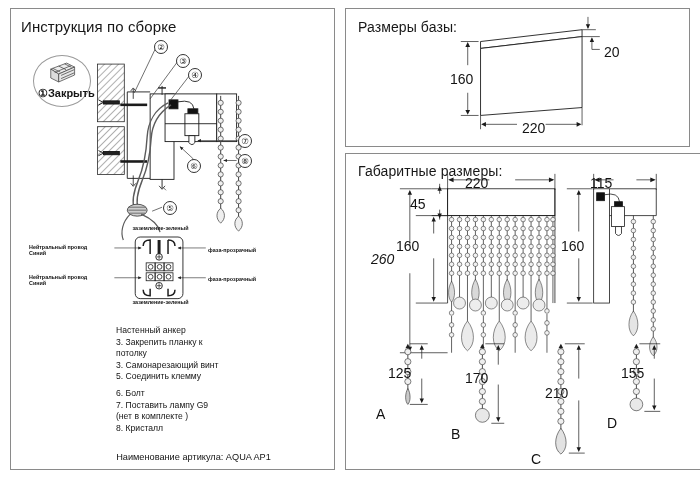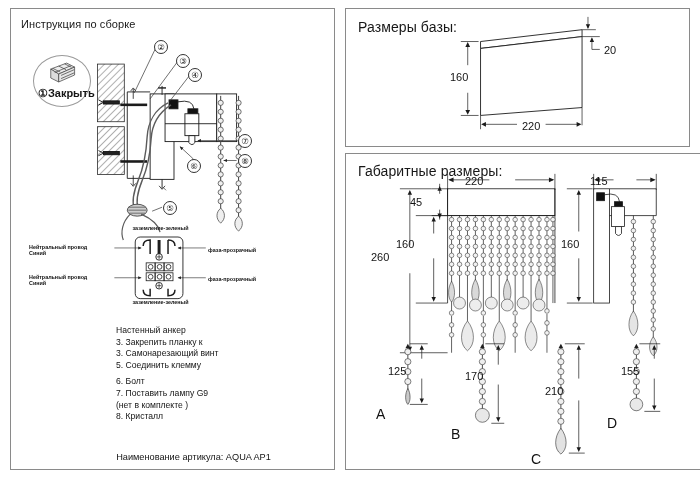--- a/index.html
+++ b/index.html
@@ -25,21 +25,21 @@
     border: 1px solid #8a8a8a;
     background: #ffffff;
     box-sizing: border-box;
   }
   #panel-assembly { left: 10px;  top: 8px;   width: 325px; height: 462px; }
   #panel-base     { left: 345px; top: 8px;   width: 345px; height: 139px; }
   #panel-overall  { left: 345px; top: 153px; width: 393px; height: 317px; }
 
   .panel-title {
     position: absolute;
-    font-size: 11px;
+    font-size: 15px;
     color: #171717;
     white-space: nowrap;
     letter-spacing: 0.1px;
   }
   .panel-title.big {
     font-size: 14px;
   }
   #title-assembly { left: 10px; top: 9px; }
   #title-base     { left: 12px; top: 10px; }
   #title-overall  { left: 12px; top: 9px; }
@@ -109,21 +109,21 @@
     top: 78px;
     font-size: 11px;
     font-weight: bold;
     color: #161616;
     white-space: nowrap;
   }
 
   
   .dim {
     position: absolute;
-    font-size: 11px;
+    font-size: 14px;
     color: #141414;
     white-space: nowrap;
   }
 
   
   #footer-caption {
     position: absolute;
     left: 10px;
     top: 452px;
     width: 367px;
@@ -350,20 +350,21 @@
     <div class="wire-label" style="left:18px; top:265px;">
       <span>Нейтральный провод</span><br>
       <span>Синий</span>
     </div>
     <div class="wire-label" style="left:197px; top:267px;">фаза-прозрачный</div>
     <div class="wire-label center" style="left:107px; top:290px; width:85px;">заземление-зеленый</div>
 
     <div id="instruction-list">
       <div>Настенный анкер</div>
       <div>3. Закрепить планку к</div>
+      <div>потолку</div>
       <div>3. Самонарезающий винт</div>
       <div>5. Соединить клемму</div>
       <div class="gap"></div>
       <div>6. Болт</div>
       <div>7. Поставить лампу G9</div>
       <div>(нет в комплекте )</div>
       <div>8. Кристалл</div>
     </div>
 
   </div>
@@ -781,21 +782,21 @@
         <line x1="286" y1="194" x2="286" y2="206"></line>
         <line x1="286" y1="226" x2="286" y2="255"></line>
         <path d="M283.8,197 L286,192.2 L288.2,197" fill="#1a1a1a" stroke="none"></path>
         <path d="M283.8,253 L286,257.8 L288.2,253" fill="#1a1a1a" stroke="none"></path>
       </g>
     </svg>
 
     <div class="dim" style="left:119px; top:21px;">220</div>
     <div class="dim" style="left:64px; top:42px;">45</div>
     <div class="dim" style="left:50px; top:84px;">160</div>
-    <div class="dim" style="left:25px; top:97px;">260</div>
+    <div class="dim" style="left:25px; top:97px;font-style:italic;">260</div>
 
     <div class="dim" style="left:244px; top:21px;">115</div>
     <div class="dim" style="left:215px; top:84px;">160</div>
 
     <div class="dim" style="left:42px; top:211px;">125</div>
     <div class="strand-letter" style="left:30px; top:252px;">A</div>
 
     <div class="dim" style="left:119px; top:216px;">170</div>
     <div class="strand-letter" style="left:105px; top:272px;">B</div>
 

